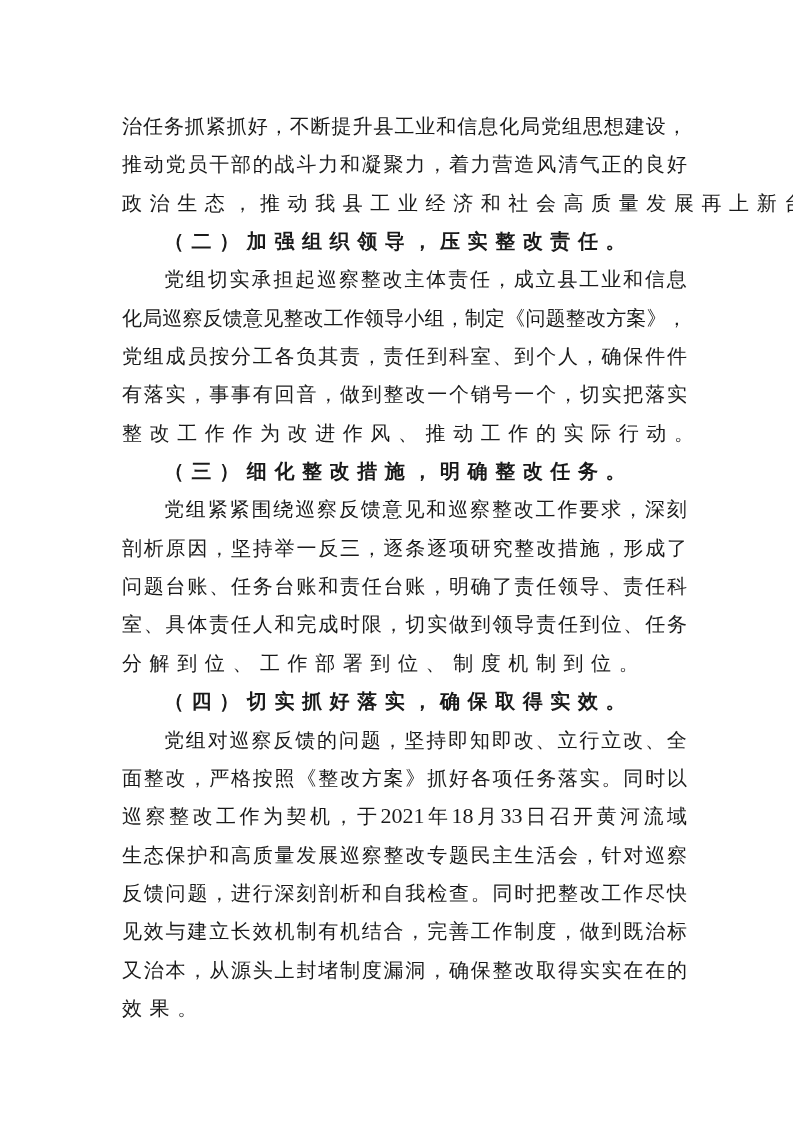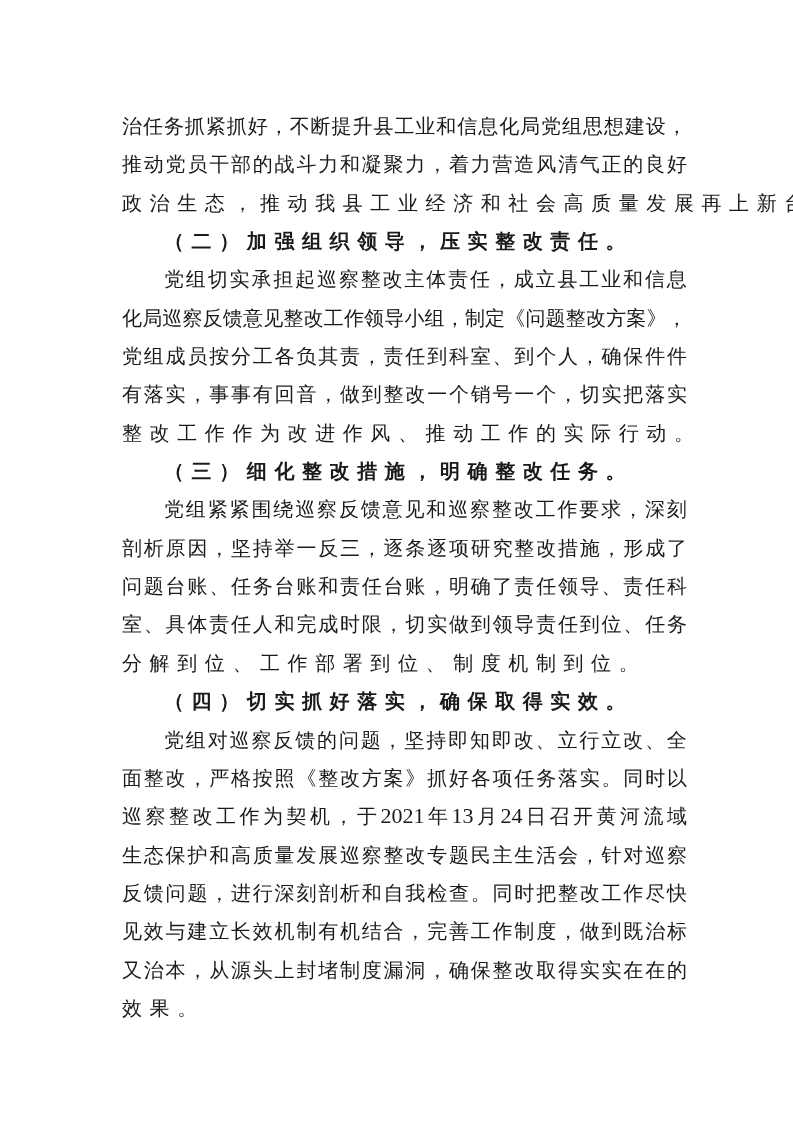--- a/index.html
+++ b/index.html
@@ -532,23 +532,23 @@
         <span class="ch">改</span>
         <span class="ch">工</span>
         <span class="ch">作</span>
         <span class="ch">为</span>
         <span class="ch">契</span>
         <span class="ch">机</span>
         <span class="ch">，</span>
         <span class="ch">于</span>
         <span class="ch" style="font-family: &quot;Liberation Serif&quot;, serif; font-size: 22px;">2021</span>
         <span class="ch">年</span>
-        <span class="ch" style="font-family: &quot;Liberation Serif&quot;, serif; font-size: 22px;">13</span>
+        <span class="ch" style="font-family: &quot;Liberation Serif&quot;, serif; font-size: 22px;">18</span>
         <span class="ch">月</span>
-        <span class="ch" style="font-family: &quot;Liberation Serif&quot;, serif; font-size: 22px;">24</span>
+        <span class="ch" style="font-family: &quot;Liberation Serif&quot;, serif; font-size: 22px;">33</span>
         <span class="ch">日</span>
         <span class="ch">召</span>
         <span class="ch">开</span>
         <span class="ch">黄</span>
         <span class="ch">河</span>
         <span class="ch">流</span>
         <span class="ch">域</span>
       </div>
       <div class="line">
         <span class="ch">生</span>

